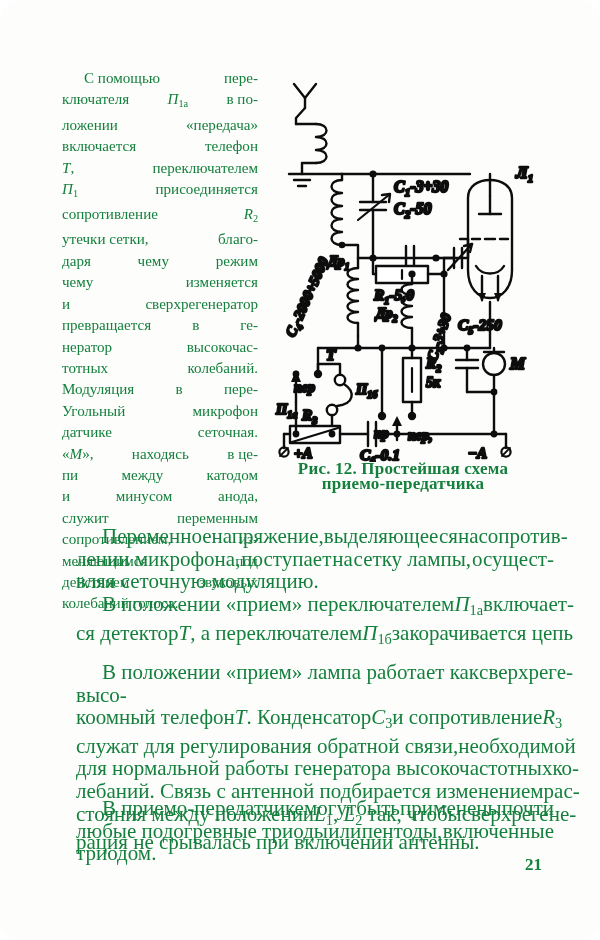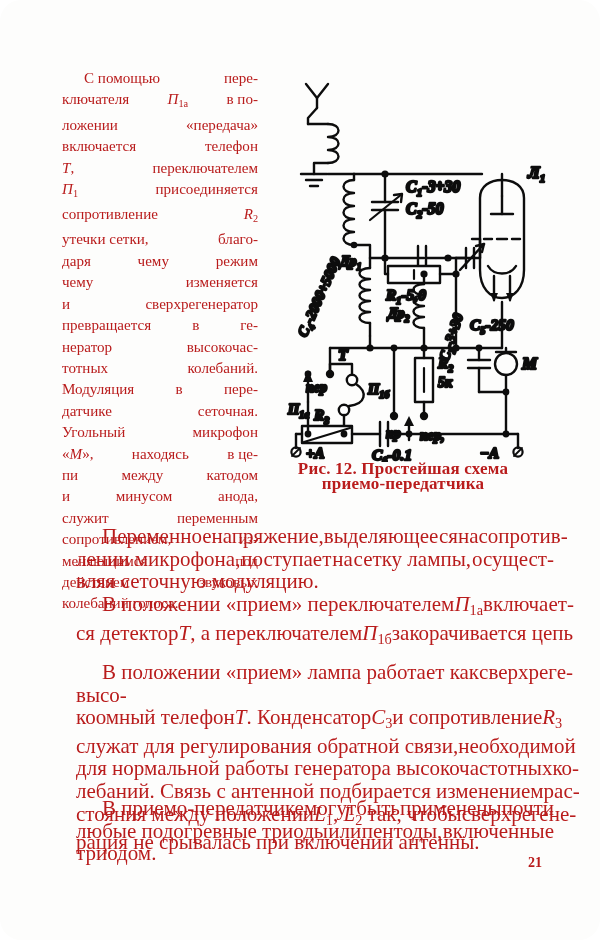--- a/index.html
+++ b/index.html
@@ -7,21 +7,21 @@
     padding: 0;
     background: #ffffff;
   }
   .page {
     position: relative;
     width: 600px;
     height: 940px;
     background: #fdfdfc;
     overflow: hidden;
     font-family: "Liberation Serif", "DejaVu Serif", serif;
-    color: #b91c1c;
+    color: #15803d;
     border-radius: 21px;
   }
 
   
   .left-col {
     position: absolute;
     left: 62px;
     top: 68px;
     width: 196px;
     font-size: 15.1px;
@@ -70,21 +70,21 @@
     text-indent: 0;
   }
   .body-text .ln.last {
     display: block;
   }
   .body-text .ln.first { padding-left: 26px; }
 
   
   .figure {
     position: absolute;
-    left: 284px;
+    left: 272px;
     top: 62px;
     width: 268px;
     height: 450px;
   }
   .figure svg { display: block; }
 
   .caption {
     position: absolute;
     left: 272px;
     top: 461px;
@@ -95,21 +95,21 @@
     font-family: "Liberation Serif", "DejaVu Serif", serif;
     font-weight: 600;
     letter-spacing: 0.2px;
   }
   .caption .cl { display: block; white-space: nowrap; }
 
   .page-number {
     position: absolute;
     right: 58px;
     top: 855px;
-    font-size: 14px;
+    font-size: 17px;
     font-weight: 700;
     font-family: "Liberation Serif", "DejaVu Serif", serif;
   }
 
   
   text.lbl {
     font-family: "Liberation Serif", "DejaVu Serif", serif;
     font-style: italic;
     font-weight: 700;
     fill: #0d0d0d;
@@ -179,26 +179,26 @@
     <span class="ln just">
       <span>тотных</span>
         <span>колебаний.</span>
     </span>
     <span class="ln just">
       <span>Модуляция</span>
         <span>в</span>
         <span>пере-</span>
     </span>
     <span class="ln just">
+      <span>Угольный</span>
+        <span>микрофон</span>
+    </span>
+    <span class="ln just">
       <span>датчике</span>
         <span>сеточная.</span>
-    </span>
-    <span class="ln just">
-      <span>Угольный</span>
-        <span>микрофон</span>
     </span>
     <span class="ln just">
       <span>«<var>М</var>»,</span>
         <span>находясь</span>
         <span>в це-</span>
     </span>
     <span class="ln just">
       <span>пи</span>
         <span>между</span>
         <span>катодом</span>

